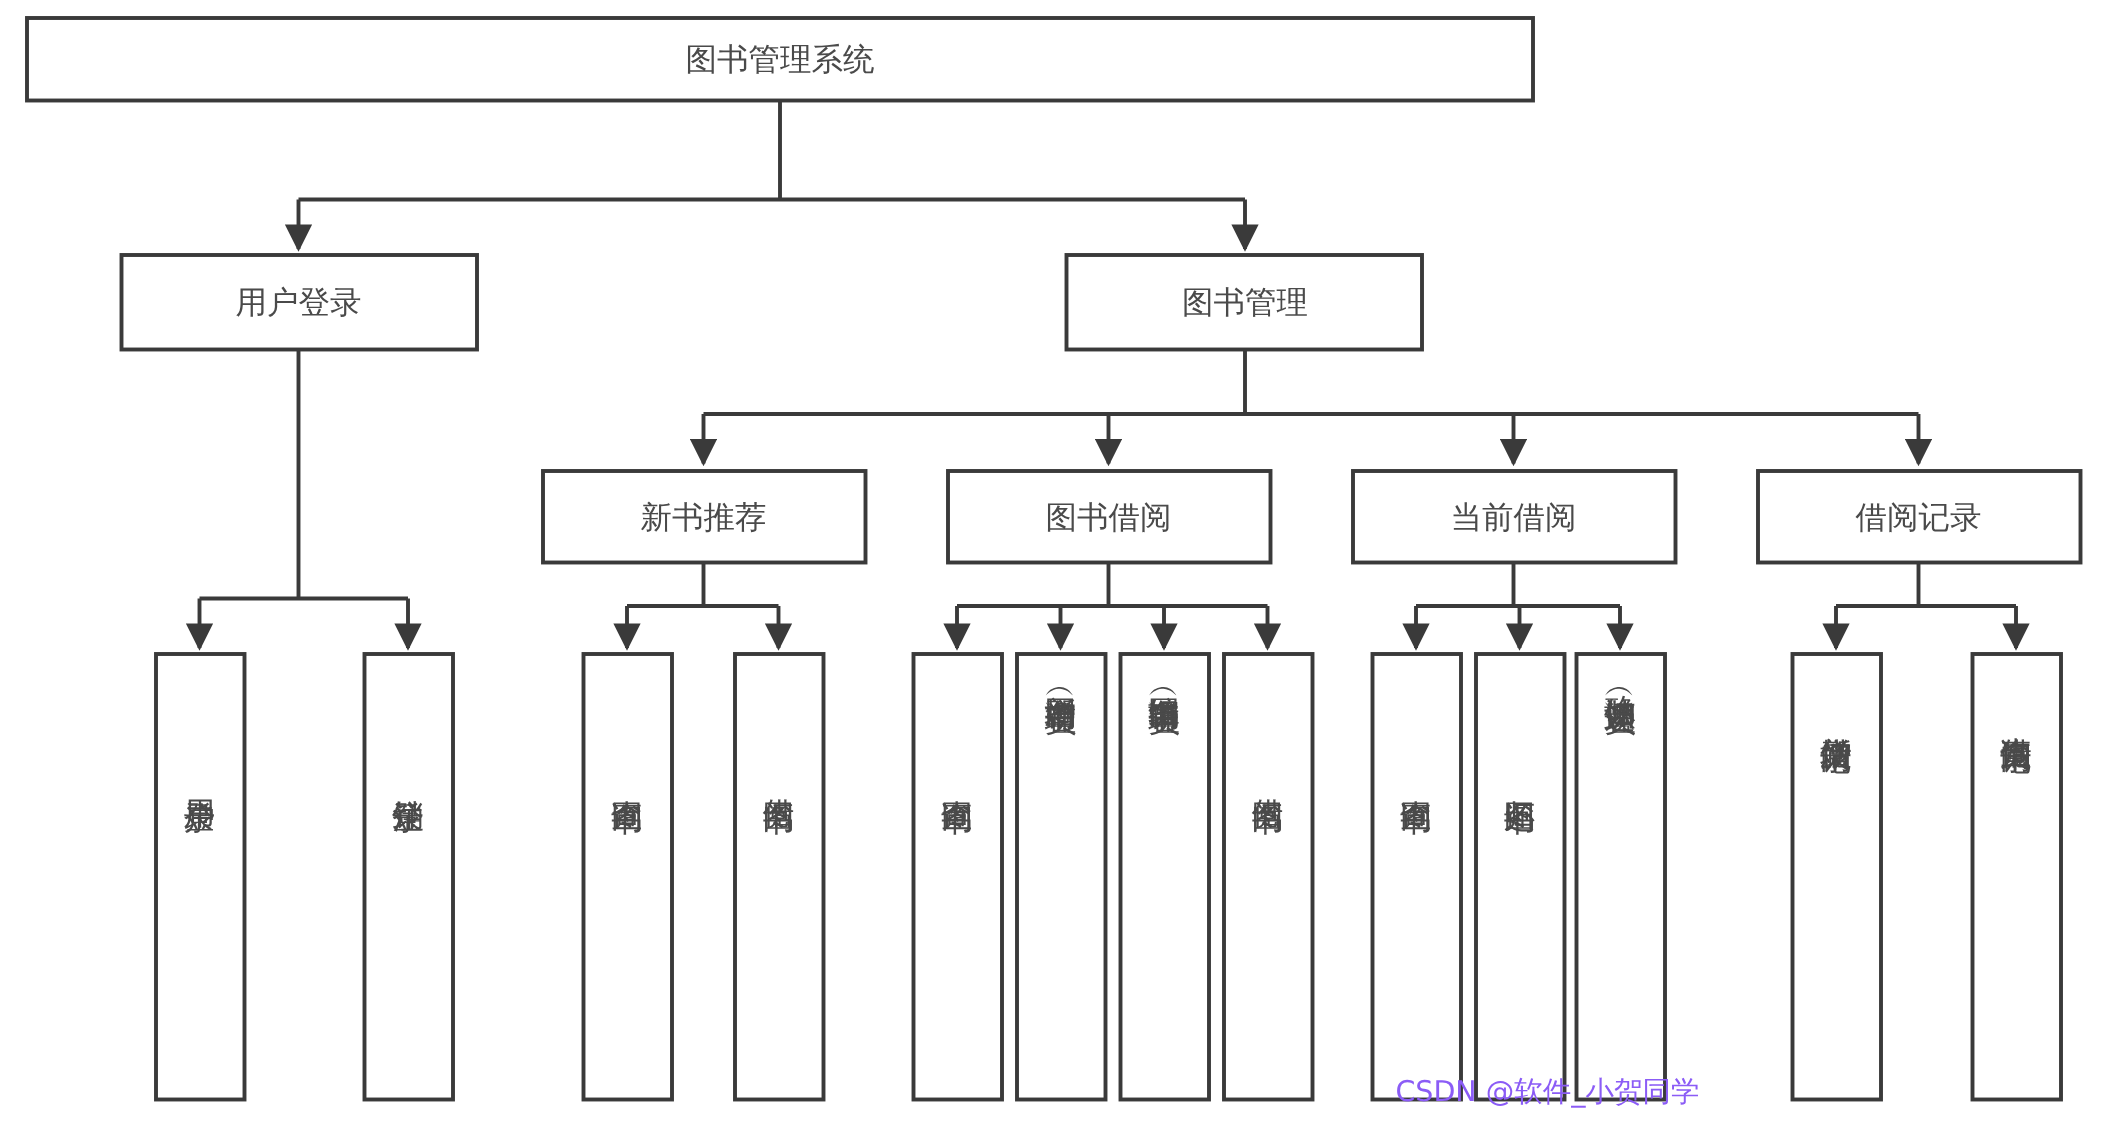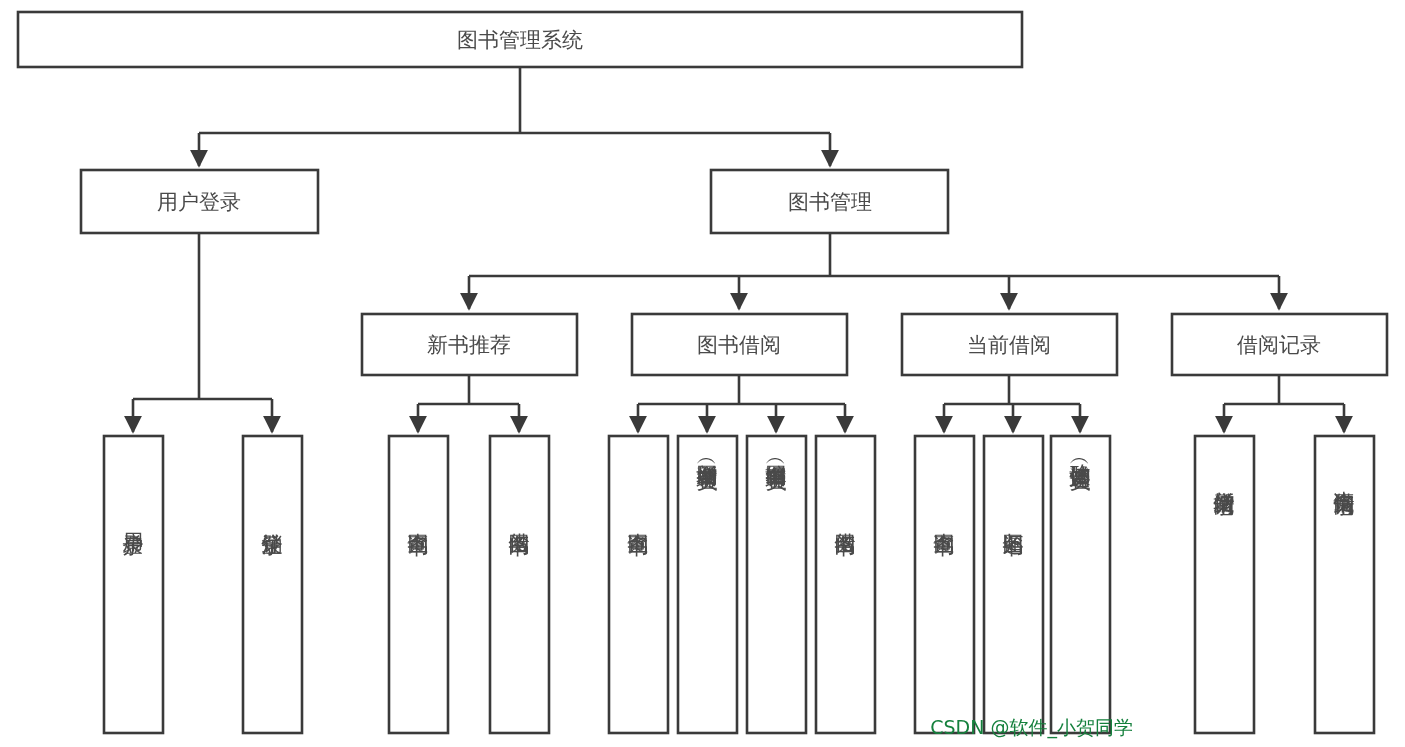--- a/index.html
+++ b/index.html
@@ -52,21 +52,21 @@
     fill: none;
   }
   .arrow-head {
     fill: #3a3a3a;
     stroke: none;
   }
   .watermark {
     position: absolute;
     right: 8px;
     bottom: 6px;
-    color: #15803d;
+    color: #8b5cf6;
     font-size: 19px;
     font-family: "DejaVu Sans", "Liberation Sans", sans-serif;
     white-space: nowrap;
     pointer-events: none;
   }
 </style>
 </head>
 <body>
 
 <div id="diagram-root">

